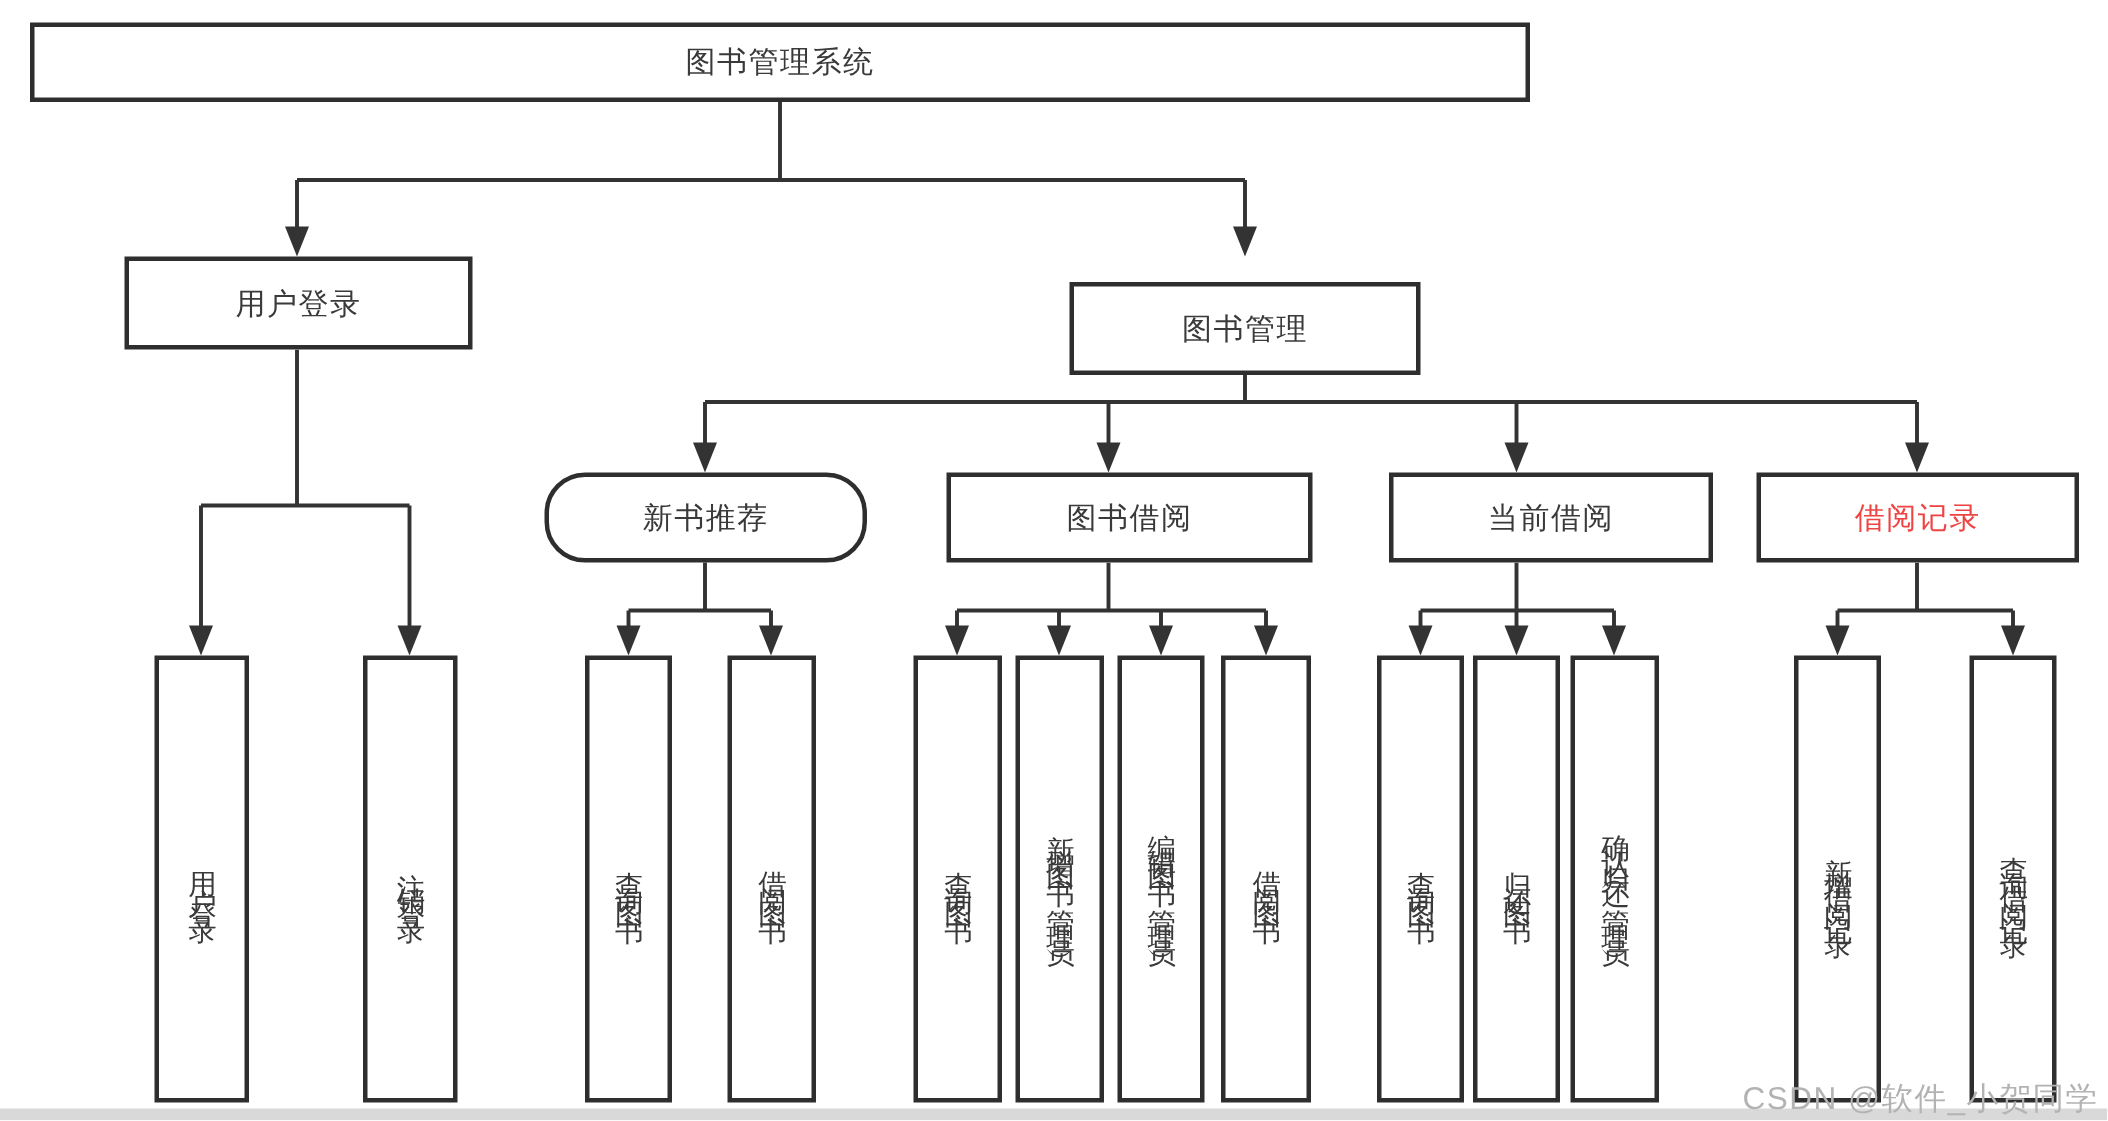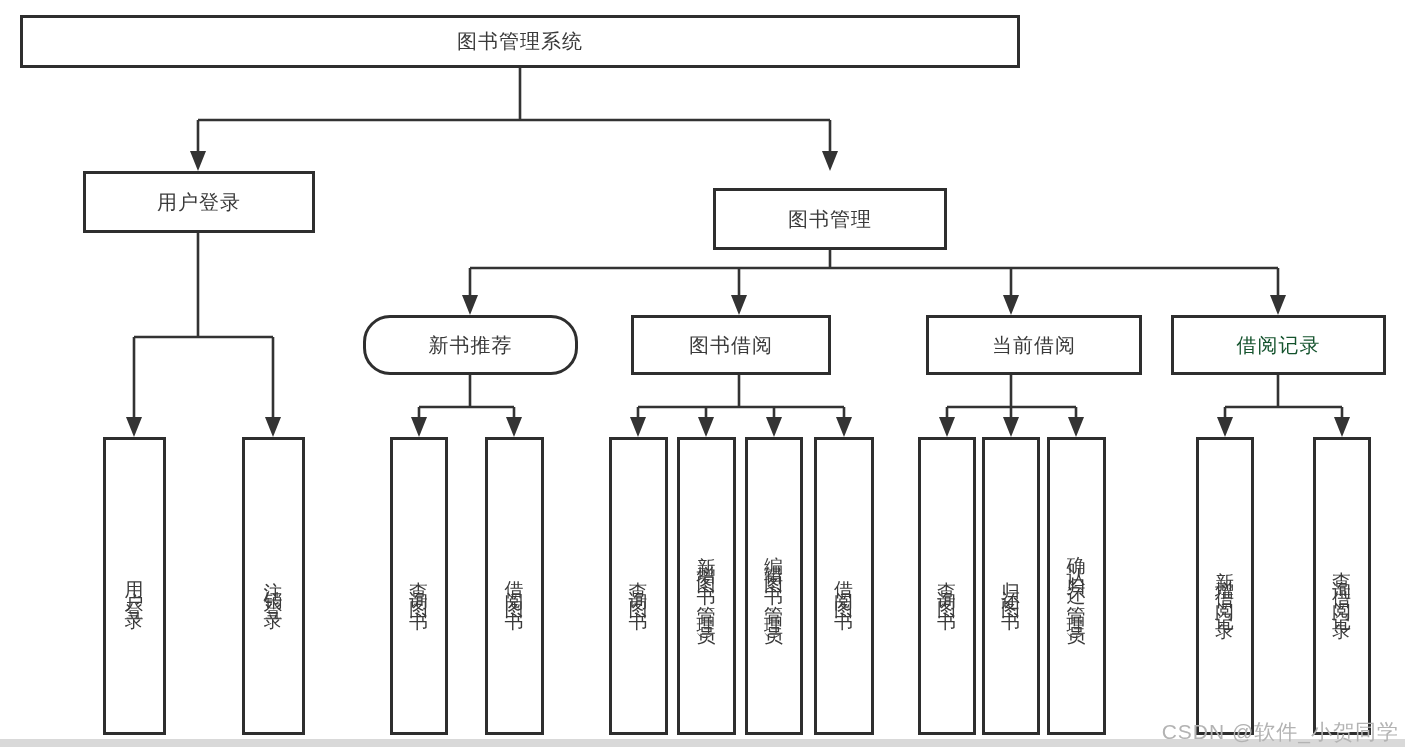--- a/index.html
+++ b/index.html
@@ -86,28 +86,28 @@
       </div>
       <div class="node node-h" style="left: 83px; top: 171px; width: 232px; height: 62px; border-color: rgb(46, 46, 46);">
         <span class="node-label" style="color: rgb(58, 58, 58);">用户登录</span>
       </div>
       <div class="node node-h" style="left: 713px; top: 171px; width: 234px; height: 62px; border-color: rgb(46, 46, 46); margin-top: 17px;">
         <span class="node-label" style="color: rgb(58, 58, 58);">图书管理</span>
       </div>
       <div class="node node-h" style="left: 363px; top: 315px; width: 215px; height: 60px; border-color: rgb(46, 46, 46); border-radius: 27px;">
         <span class="node-label" style="color: rgb(58, 58, 58);">新书推荐</span>
       </div>
-      <div class="node node-h" style="left: 631px; top: 315px; width: 200px; height: 60px; border-color: rgb(46, 46, 46);">
+      <div class="node node-h" style="left: 631px; top: 315px; width: 244px; height: 60px; border-color: rgb(46, 46, 46);">
         <span class="node-label" style="color: rgb(58, 58, 58);">图书借阅</span>
       </div>
       <div class="node node-h" style="left: 903px; top: 315px; width: 216px; height: 60px; border-color: rgb(46, 46, 46); margin-left: 23px;">
         <span class="node-label" style="color: rgb(58, 58, 58);">当前借阅</span>
       </div>
       <div class="node node-h" style="left: 1171px; top: 315px; width: 215px; height: 60px; border-color: rgb(46, 46, 46);">
-        <span class="node-label" style="color: #14532d;">借阅记录</span>
+        <span class="node-label" style="color: #ef4444;">借阅记录</span>
       </div>
       <div class="node node-v" style="left: 103px; top: 437px; width: 63px; height: 298px; border-color: rgb(46, 46, 46);">
         <span class="node-label" style="color: rgb(58, 58, 58);">用户登录</span>
       </div>
       <div class="node node-v" style="left: 242px; top: 437px; width: 63px; height: 298px; border-color: rgb(46, 46, 46);">
         <span class="node-label" style="color: rgb(58, 58, 58);">注销登录</span>
       </div>
       <div class="node node-v" style="left: 390px; top: 437px; width: 58px; height: 298px; border-color: rgb(46, 46, 46);">
         <span class="node-label" style="color: rgb(58, 58, 58);">查询图书</span>
       </div>

